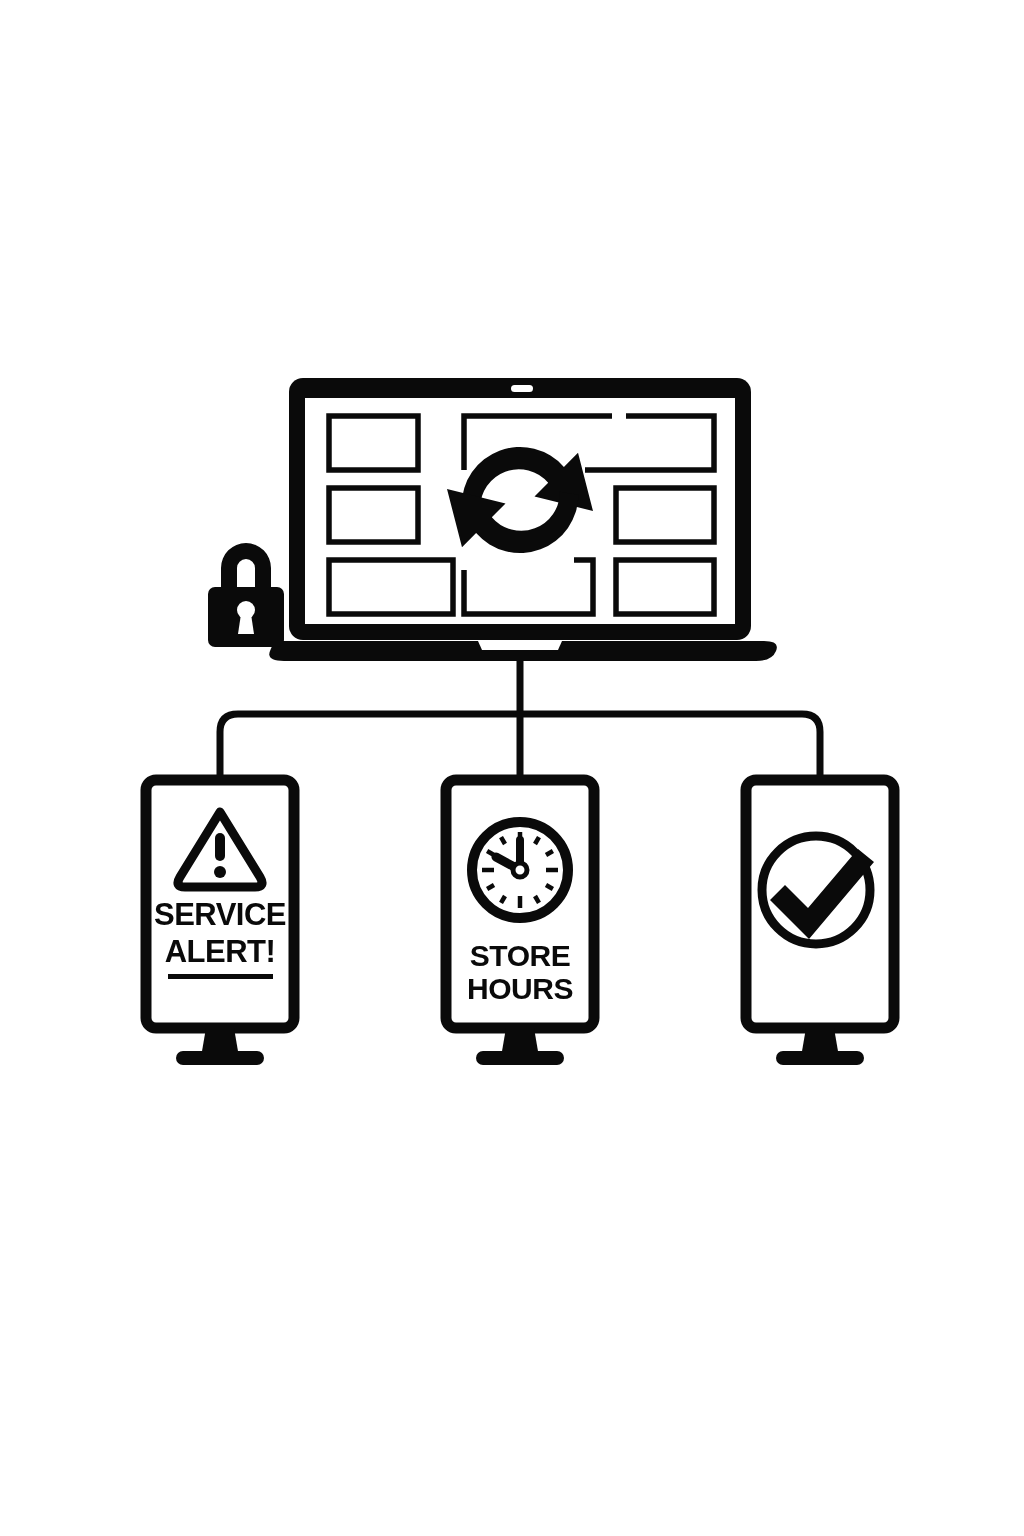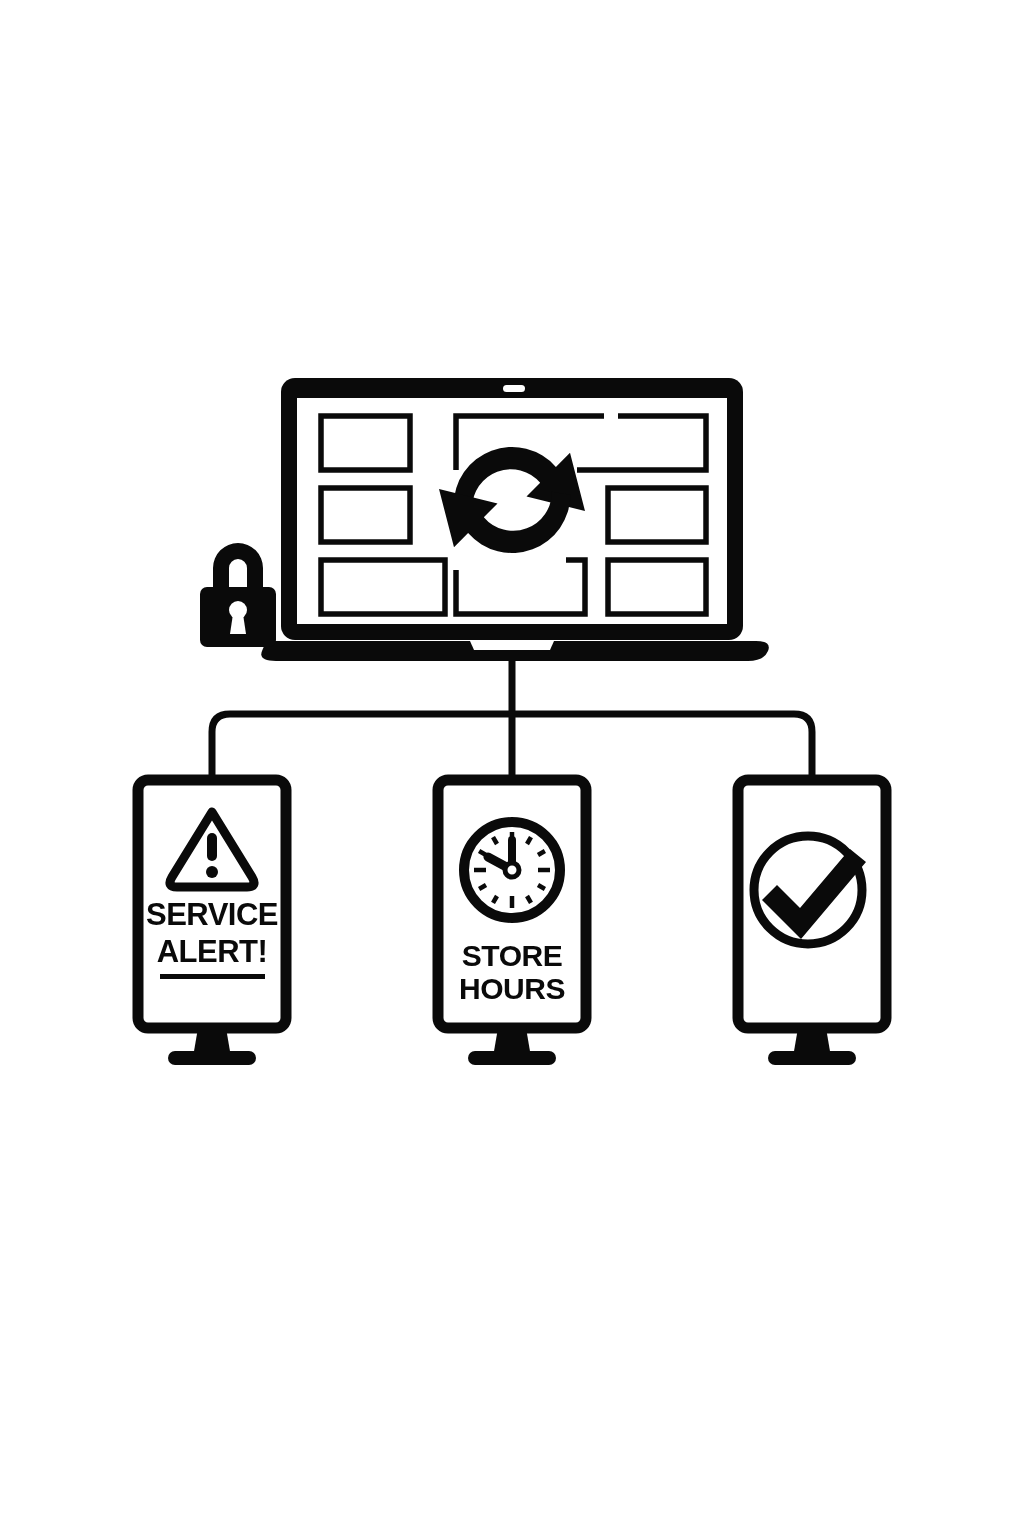--- a/index.html
+++ b/index.html
@@ -11,21 +11,21 @@
   body {
     width: 1024px;
     height: 1536px;
     font-family: "Liberation Sans", sans-serif;
     overflow: hidden;
     position: relative;
   }
   #diagram-root {
     position: absolute;
     top: 0;
-    left: 0;
+    left: 8px;
     width: 892px;
     height: 1536px;
     background: #ffffff;
   }
   svg.scene {
     display: block;
     width: 1024px;
     height: 1536px;
   }
   .sign-text {

